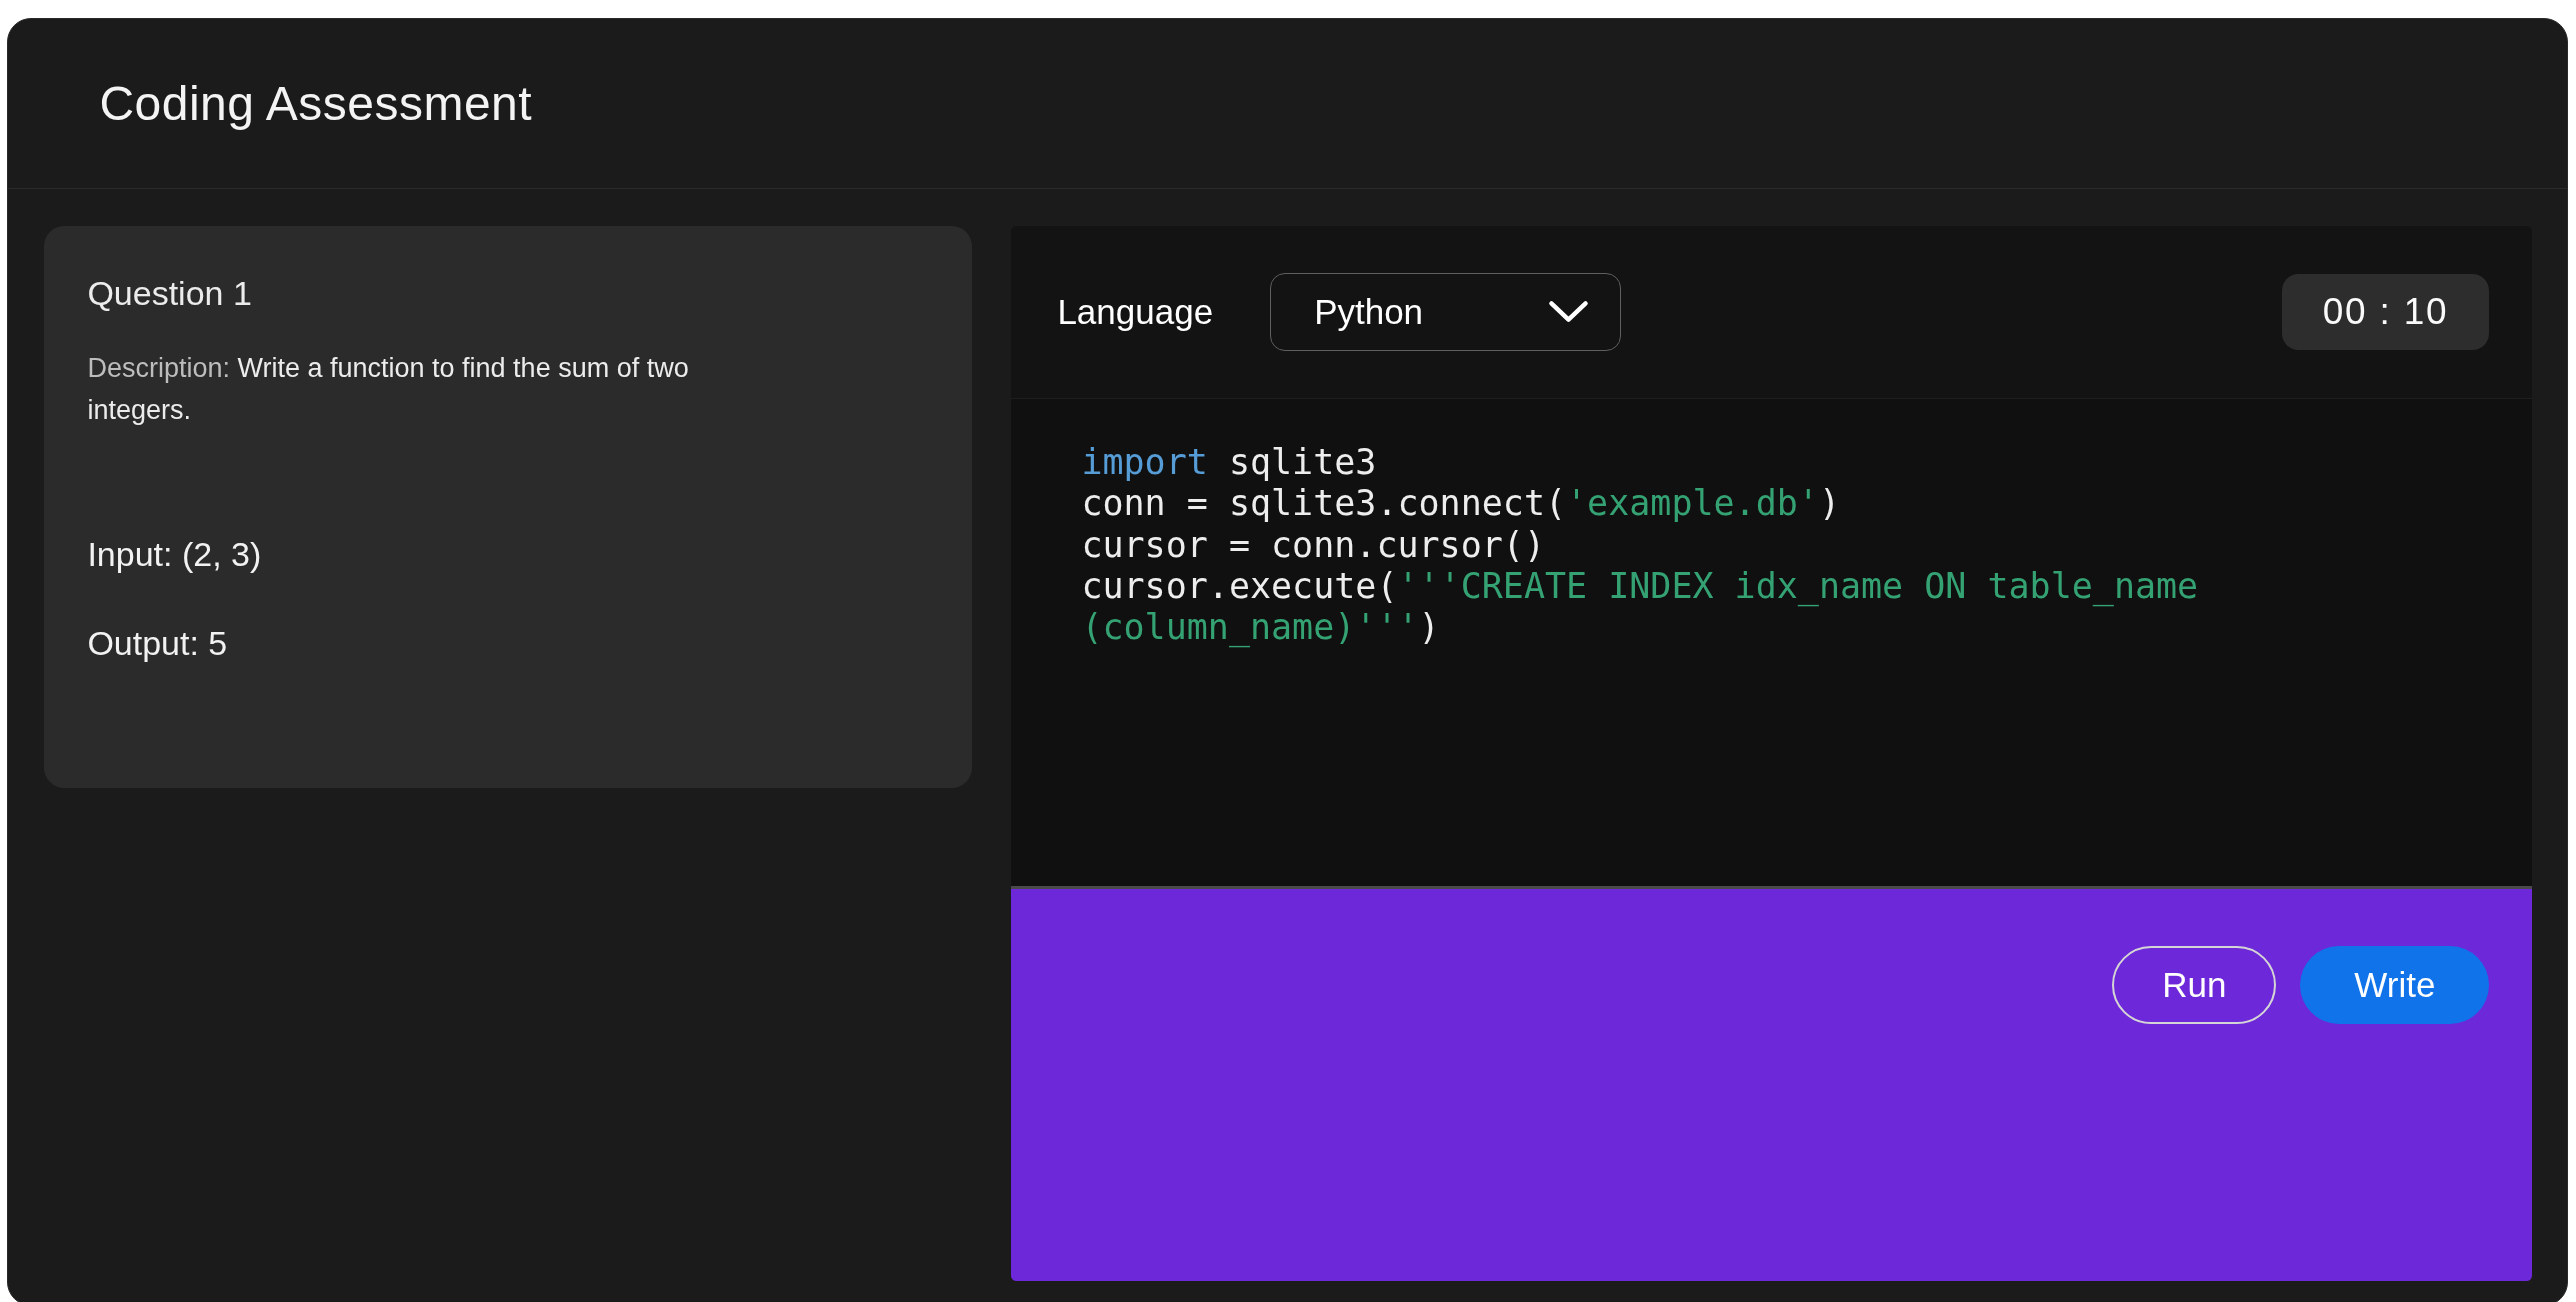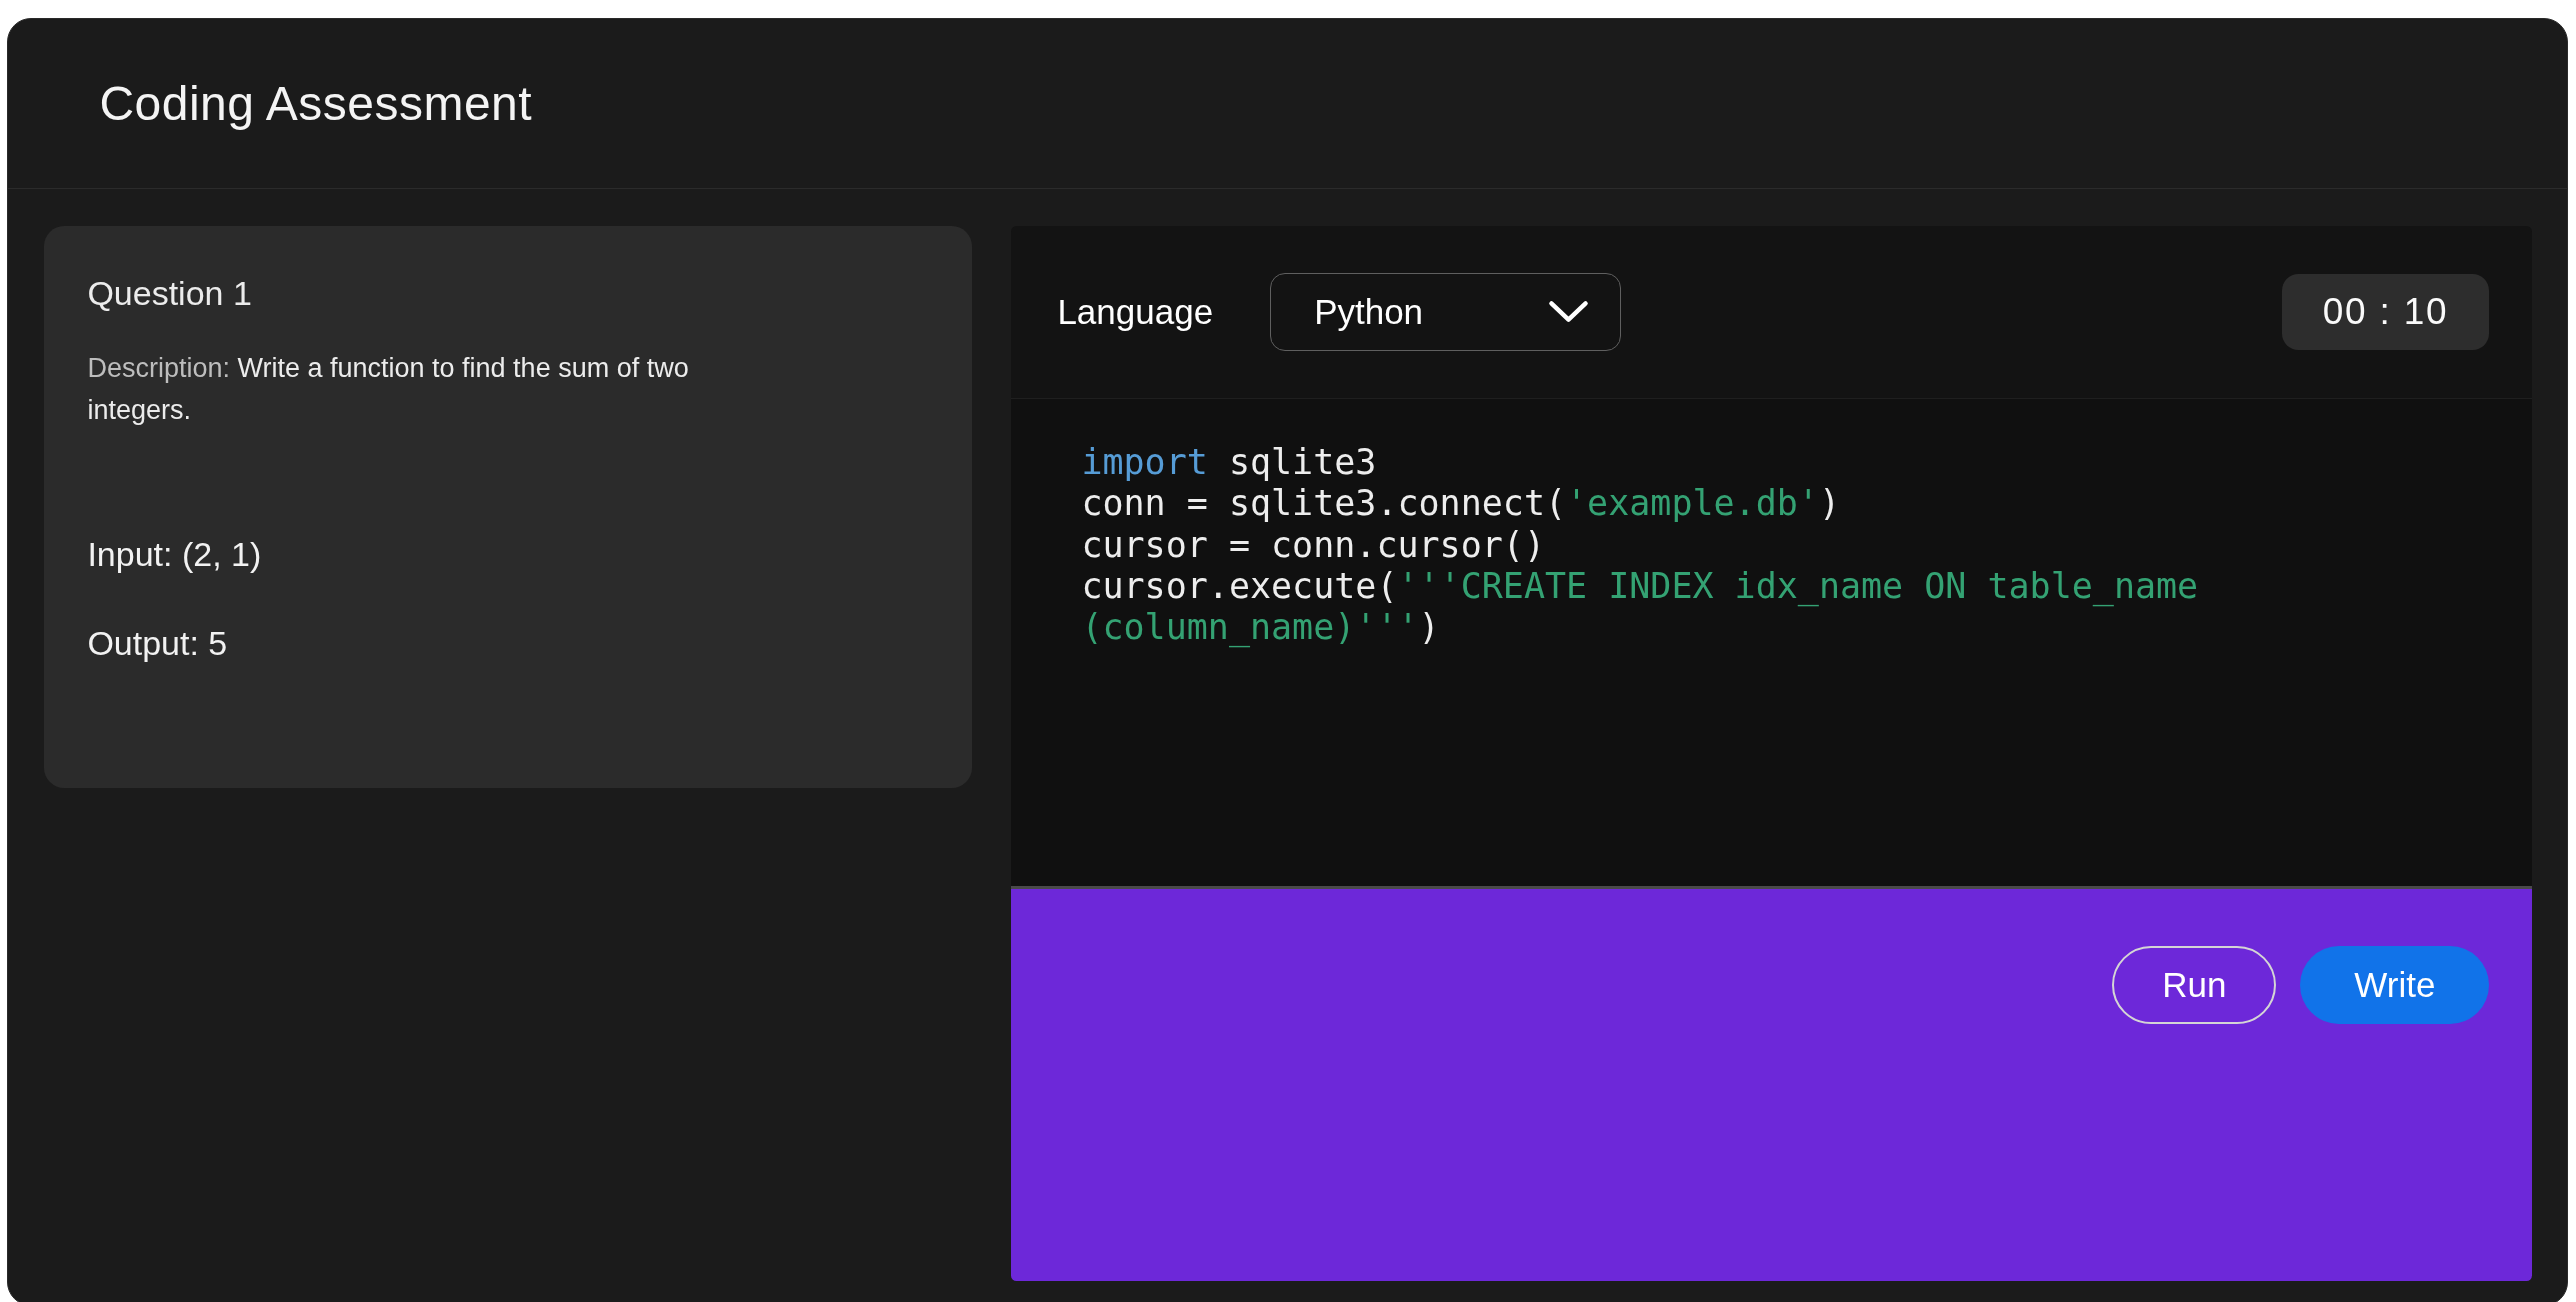--- a/index.html
+++ b/index.html
@@ -161,21 +161,21 @@
 
   <div class="header">
     <div class="page-title">Coding Assessment</div>
   </div>
 
   <div class="content">
 
     <aside class="question-card">
       <div class="q-number">Question 1</div>
       <p class="q-desc"><span class="desc-label">Description:</span> <span>Write a function to find the sum of two integers.</span></p>
-      <div class="q-input">Input: (2, 1)</div>
+      <div class="q-input">Input: (2, 3)</div>
       <div class="q-output">Output: 5</div>
     </aside>
 
     <section class="editor-panel">
 
       <div class="toolbar">
         <span class="language-label">Language</span>
         <div class="select">
           <span>Python</span>
           <span>

